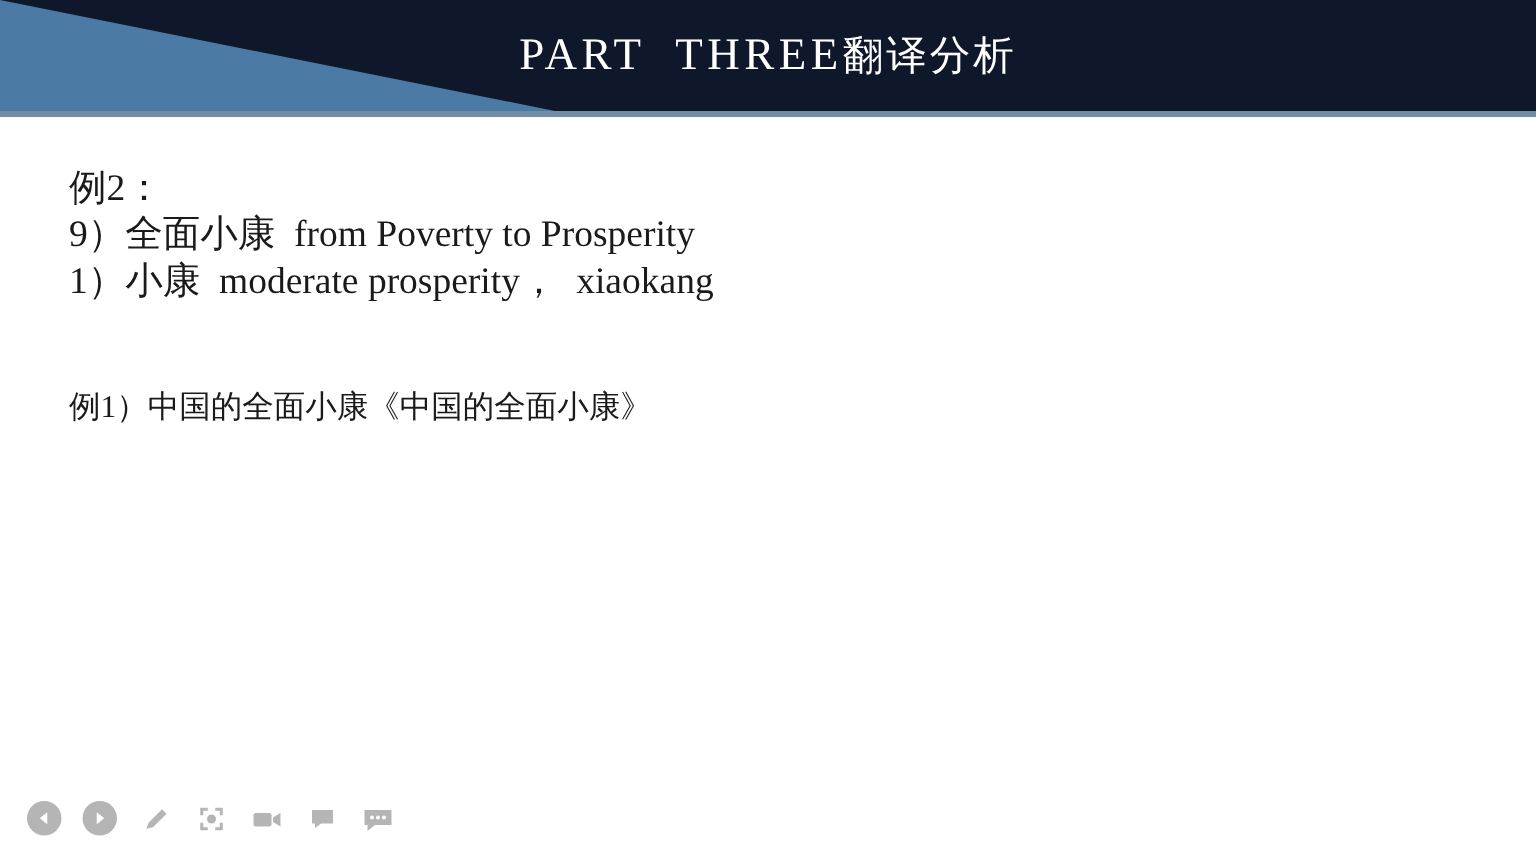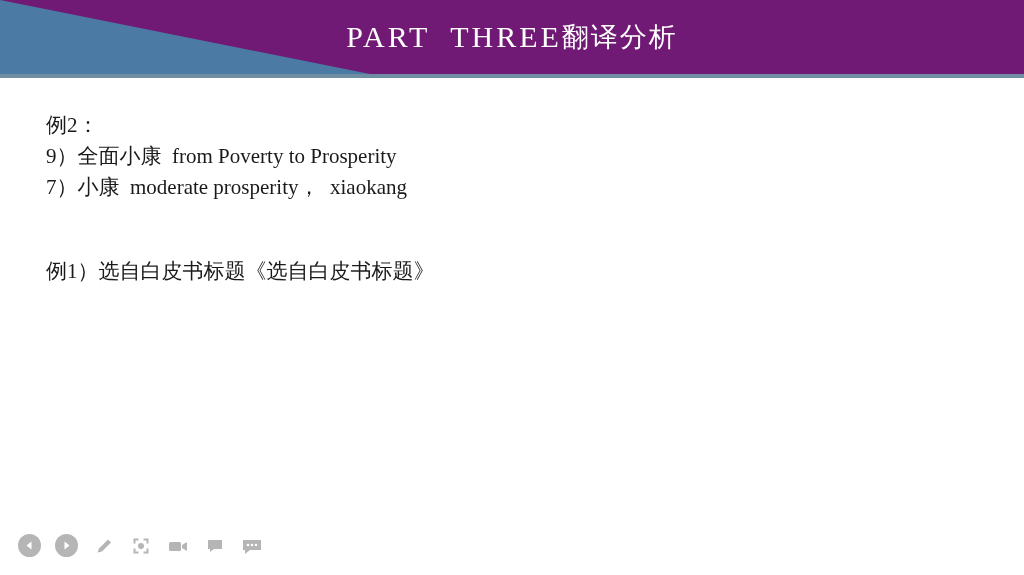--- a/index.html
+++ b/index.html
@@ -21,21 +21,21 @@
     overflow: hidden;
   }
 
   
   .header {
     position: absolute;
     left: 0;
     top: 0;
     width: 1024px;
     height: 74px;
-    background: #701a75;
+    background: #0f172a;
     overflow: hidden;
   }
   .header-wedge {
     position: absolute;
     left: 0;
     top: 0;
     width: 0;
     height: 0;
     border-style: solid;
     border-width: 74px 0 0 370px;
@@ -74,21 +74,21 @@
   }
 
   
   .content {
     position: absolute;
     left: 46px;
     top: 110px;
     width: 940px;
   }
   .line {
-    font-size: 21px;
+    font-size: 25px;
     line-height: 31px;
     color: #1a1a1a;
     white-space: pre-wrap;
     font-family: "Liberation Serif", "DejaVu Sans", serif;
   }
   .block-gap-1 { height: 52px; }
   .block-gap-2 { height: 24px; }
   .para {
     font-size: 21px;
     line-height: 32px;
@@ -133,25 +133,25 @@
     <div class="header-title">
       <span class="part">PART  THREE</span>
       <span class="cn">翻译分析</span>
     </div>
   </div>
   <div class="header-rule"></div>
 
   <div class="content">
     <div class="line">例2：</div>
     <div class="line">9）全面小康  from Poverty to Prosperity</div>
-    <div class="line">7）小康  moderate prosperity，  xiaokang</div>
+    <div class="line">1）小康  moderate prosperity，  xiaokang</div>
 
     <div class="block-gap-1"></div>
 
-    <div class="para">例1）选自白皮书标题《选自白皮书标题》</div>
+    <div class="para">例1）中国的全面小康《中国的全面小康》</div>
 
     <div class="block-gap-2"></div>
 
   </div>
 
   <div class="toolbar">
 
     <div class="tool circle">
       <svg width="11" height="11" viewBox="0 0 11 11" aria-hidden="true">
         <polygon points="7.5,1.5 7.5,9.5 2.5,5.5" fill="#ffffff"></polygon>

